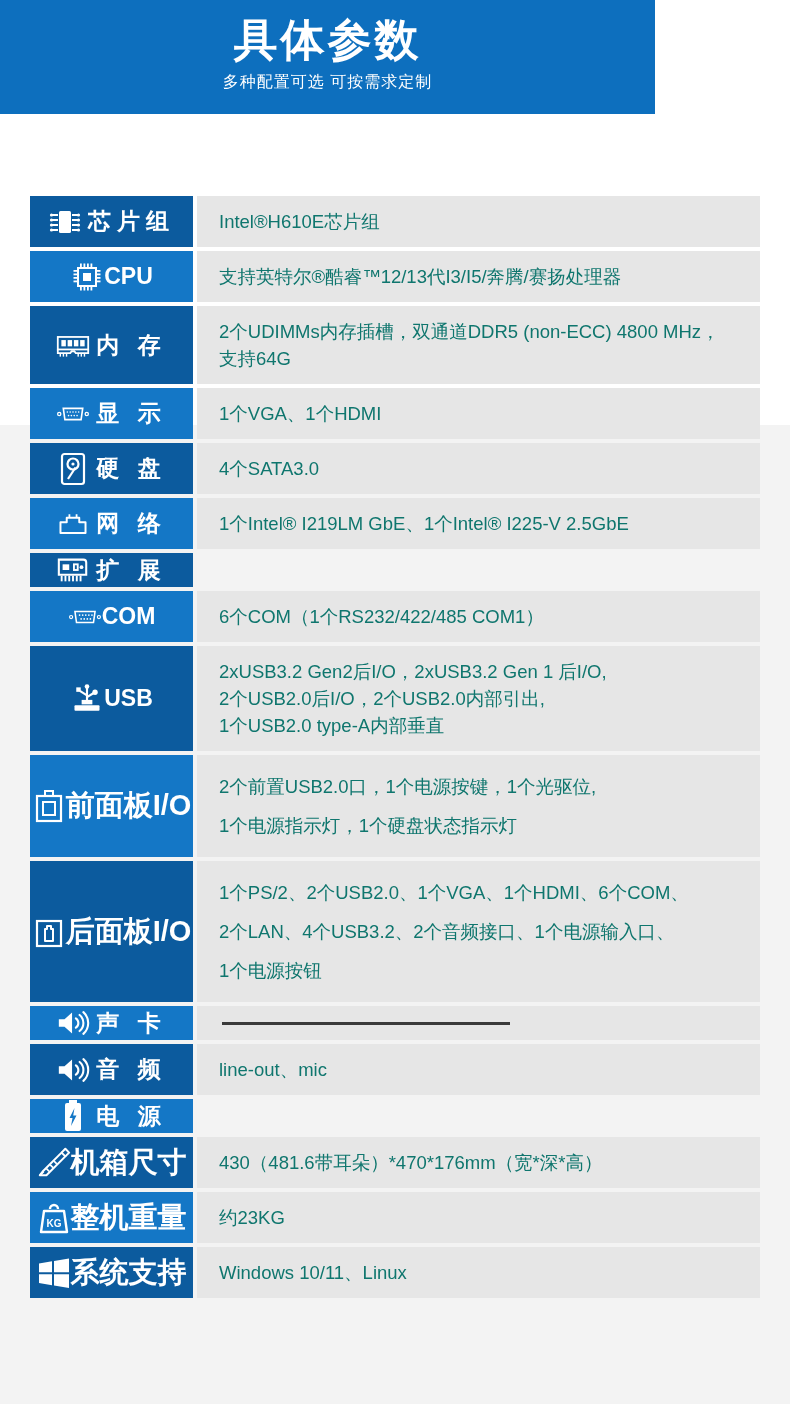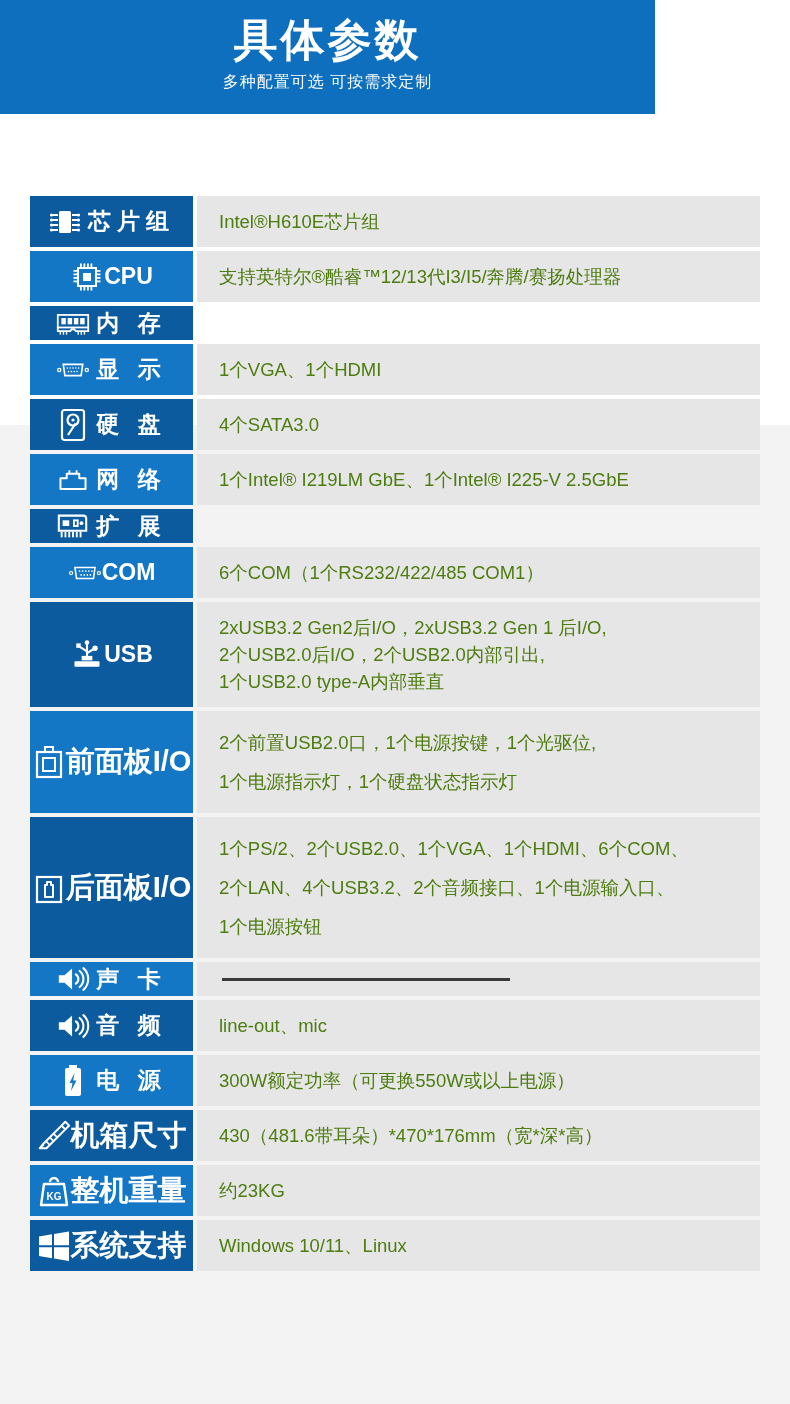--- a/index.html
+++ b/index.html
@@ -93,21 +93,21 @@
   .icon svg { display: block; }
 
   .value-cell {
     flex: 1;
     background: #e6e6e6;
     box-sizing: border-box;
     padding: 12px 16px 12px 22px;
     display: flex;
     flex-direction: column;
     justify-content: center;
-    color: #4d7c0f;
+    color: #0f766e;
     font-size: 18.5px;
     line-height: 27px;
     margin-left: 4px;
   }
   .value-cell .line { white-space: nowrap; }
   .value-cell.loose .line { margin: 6px 0; }
   .rule {
     display: block;
     width: 288px;
     height: 3px;
@@ -206,20 +206,24 @@
               <rect x="7.5" y="25" width="1.6" height="3"></rect>
         <rect x="11" y="25" width="1.6" height="3"></rect>
               <rect x="24" y="25" width="1.6" height="3"></rect>
         <rect x="27.5" y="25" width="1.6" height="3"></rect>
               <rect x="31" y="25" width="1.6" height="3"></rect>
       </g>
     </svg>
         </span>
         <span class="label-text spaced">内 存</span>
       </div>
+      <div class="value-cell">
+        <div class="line">2个UDIMMs内存插槽，双通道DDR5 (non-ECC) 4800 MHz，</div>
+        <div class="line">支持64G</div>
+      </div>
     </div>
     <div class="spec-row">
       <div class="label-cell">
         <span class="icon">
           <svg width="42" height="22" viewBox="0 0 42 22">
       <circle cx="4" cy="11" r="2" fill="none" stroke="#ffffff" stroke-width="1.6"></circle>
       <circle cx="38" cy="11" r="2" fill="none" stroke="#ffffff" stroke-width="1.6"></circle>
       <path d="M9 4 L33 4 L31 18 L11 18 Z" fill="none" stroke="#ffffff" stroke-width="2"></path>
       <g fill="#ffffff">
         <circle cx="14" cy="8.5" r="1"></circle>
@@ -407,23 +411,20 @@
       <div class="label-cell">
         <span class="icon">
           <svg width="22" height="34" viewBox="0 0 22 34">
       <rect x="7" y="1" width="8" height="3" fill="#ffffff"></rect>
       <rect x="3" y="4" width="16" height="28" rx="2" fill="#ffffff"></rect>
       <path d="M12.5 9 L7.5 19 L10.5 19 L9 27 L14.5 16.5 L11.2 16.5 Z" fill="#1477c6"></path>
     </svg>
         </span>
         <span class="label-text spaced">电 源</span>
       </div>
-      <div class="value-cell">
-        <div class="line">300W额定功率（可更换550W或以上电源）</div>
-      </div>
     </div>
     <div class="spec-row">
       <div class="label-cell">
         <span class="icon">
           <svg width="36" height="34" viewBox="0 0 36 34">
       <g stroke="#ffffff" stroke-width="2.2" fill="none" stroke-linejoin="round">
         <path d="M3 30 L10 30 L30 10 L26 6 L6 26 Z"></path>
         <path d="M26 6 L30 2 L34 6 L30 10"></path>
       </g>
       <g stroke="#ffffff" stroke-width="1.8">

